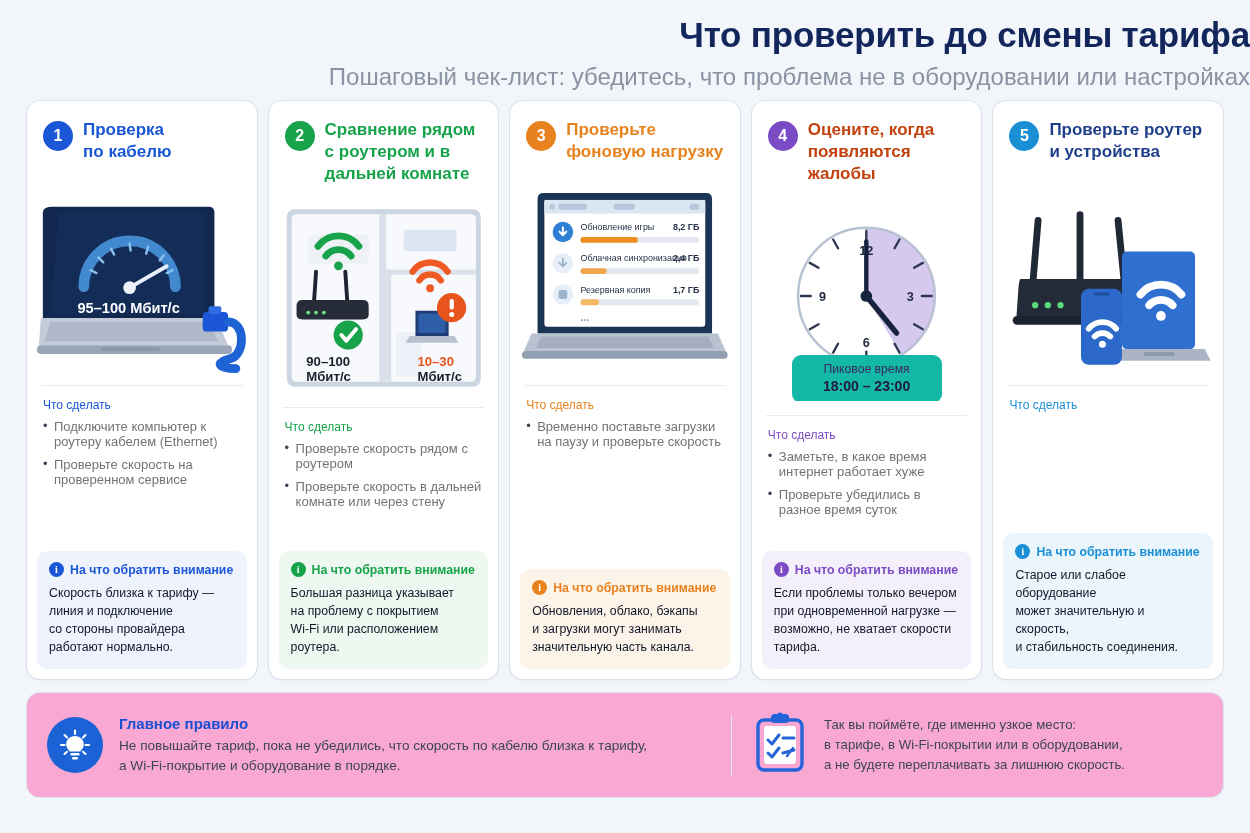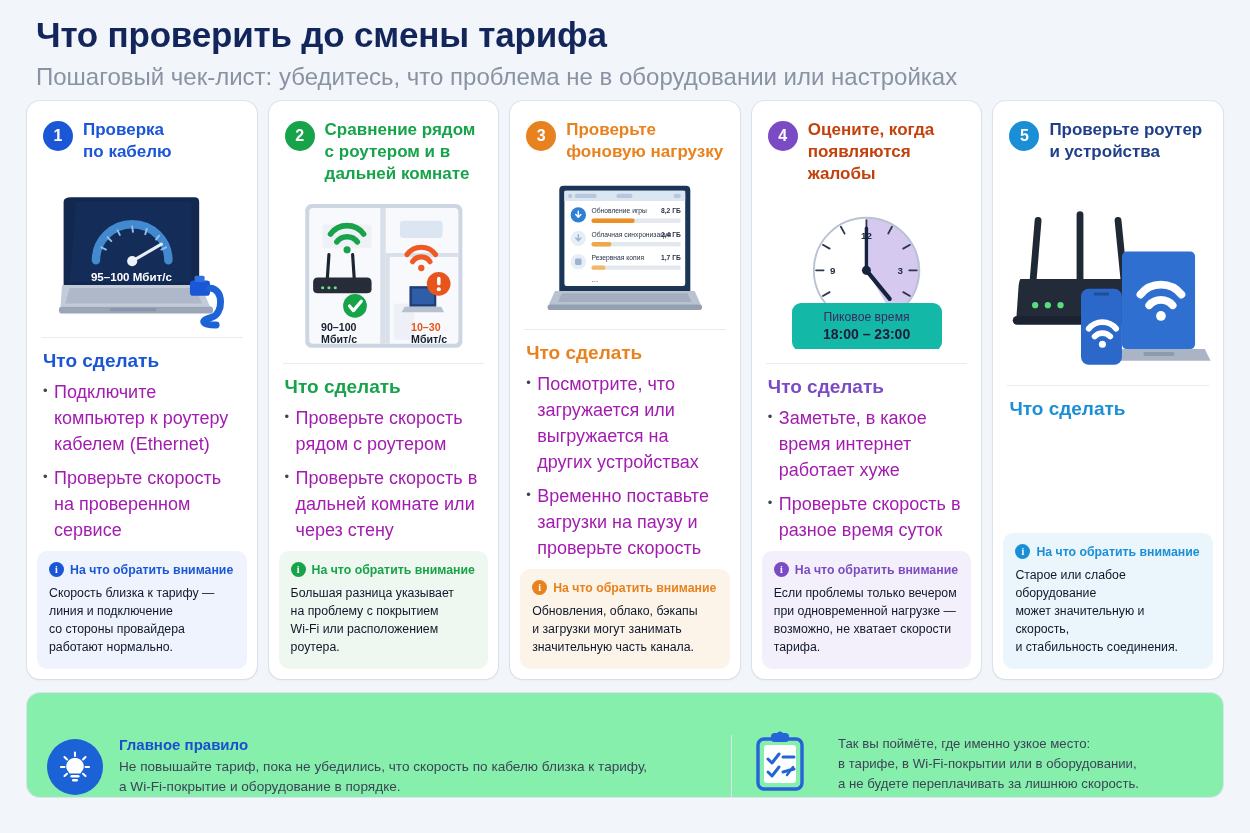--- a/index.html
+++ b/index.html
@@ -7,21 +7,21 @@
   body{
     width:1250px; height:833px;
     background:#f2f5fa;
     font-family:"Liberation Sans","DejaVu Sans",sans-serif;
     color:#2b3445;
     overflow:hidden;
   }
   .page{position:relative;width:1250px;height:833px;box-sizing:border-box;padding:0;}
 
   
-  .header{text-align:left;padding:14px 0 4px;margin-left:36px;}
+  .header{text-align:right;padding:14px 0 4px;margin-left:36px;}
   .header h1{
     margin:0;
     font-size:35px;
     line-height:42px;
     font-weight:bold;
     color:#12265c;
     letter-spacing:-0.2px;
   }
   .header .sub{
     margin:9px 0 0;
@@ -80,31 +80,31 @@
   }
   .art svg{display:block;width:100%;height:100%;}
 
   .divider{height:1px;background:#e7ecf4;margin:6px 14px 0;}
 
   .todo{
     padding:12px 16px 0 16px;
     flex:1 1 auto;
   }
   .todo-h{
-    font-size:19px;
-    font-weight:bold;
+    font-size:12px;
+    font-weight:normal;
     margin:0 0 7px;
   }
   .todo ul{margin:0;padding:0;list-style:none;}
   .todo li{
     position:relative;
     padding-left:11px;
-    font-size:18px;
-    line-height:26px;
-    color:#a21caf;
+    font-size:13px;
+    line-height:15px;
+    color:#737373;
     margin-bottom:8px;
   }
   .todo li:before{
     content:"•";
     position:absolute;left:0;top:-1px;
     color:#3c4557;
     font-size:13px;
   }
 
   .note{
@@ -127,44 +127,44 @@
   .note-body{
     font-size:12.3px;
     line-height:18px;
     color:#0f172a;
     white-space:pre-line;
   }
 
   
   .footer{
     margin:14px 27px 0;
-    background:#86efac;
+    background:#f9a8d4;
     border-radius:13px;
     box-shadow:0 0 0 1px rgba(214,222,236,.8);
     display:flex;
-    align-items:flex-end;
+    align-items:center;
     height:104px;
     box-sizing:border-box;
     padding:0 20px;
   }
   .foot-left{display:flex;align-items:center;gap:16px;flex:0 0 auto;width:680px;}
   .bulb{
     width:56px;height:56px;border-radius:50%;
     background:#1a62d6;
     flex:0 0 auto;
     display:flex;align-items:center;justify-content:center;
   }
   .foot-title{
     font-size:15px;font-weight:bold;color:#1a4fd0;margin:0 0 4px;
   }
   .foot-text{
     font-size:13.6px;line-height:20px;color:#3c4557;white-space:pre-line;margin:0;
   }
   .vsep{width:1px;height:62px;background:#dce3ef;margin:0 22px 0 4px;flex:0 0 auto;}
-  .foot-right{display:flex;align-items:center;gap:32px;}
+  .foot-right{display:flex;align-items:center;gap:18px;}
   .clipboard{flex:0 0 auto;}
   .foot-text2{font-size:13.2px;line-height:20px;color:#3c4557;white-space:pre-line;margin:0;}
 </style>
 </head>
 <body>
 
 <div class="page">
 
   <div class="header">
     <h1>Что проверить до смены тарифа</h1>
@@ -362,21 +362,20 @@
           <path d="M22 167 L193 167 L199 179 L16 179 Z" fill="#a4aebf"></path>
           <rect x="2" y="182" width="211" height="8" rx="4" fill="#93a0b2"></rect>
         </svg>
       </div>
 
       <div class="divider"></div>
 
       <div class="todo">
         <div class="todo-h" style="color:#e8821e">Что сделать</div>
         <ul>
-          <li>Посмотрите, что загружается или выгружается на других устройствах</li>
           <li>Временно поставьте загрузки на паузу и проверьте скорость</li>
         </ul>
       </div>
 
       <div class="note" style="background:#fdf4e9">
         <div class="note-h" style="color:#e8821e">
           <span class="note-i" style="background:#e8821e">i</span>
           <span>На что обратить внимание</span>
         </div>
         <div class="note-body">Обновления, облако, бэкапы
@@ -427,21 +426,21 @@
           <div style="font-size:14px;font-weight:bold;color:#221a3b;line-height:19px;">18:00 – 23:00</div>
         </div>
       </div>
 
       <div class="divider" style="margin-top:14px;"></div>
 
       <div class="todo">
         <div class="todo-h" style="color:#7a4bc4">Что сделать</div>
         <ul>
           <li>Заметьте, в какое время интернет работает хуже</li>
-          <li>Проверьте скорость в разное время суток</li>
+          <li>Проверьте убедились в разное время суток</li>
         </ul>
       </div>
 
       <div class="note" style="background:#f4f0fb">
         <div class="note-h" style="color:#7a4bc4">
           <span class="note-i" style="background:#7a4bc4">i</span>
           <span>На что обратить внимание</span>
         </div>
         <div class="note-body">Если проблемы только вечером
 при одновременной нагрузке —

